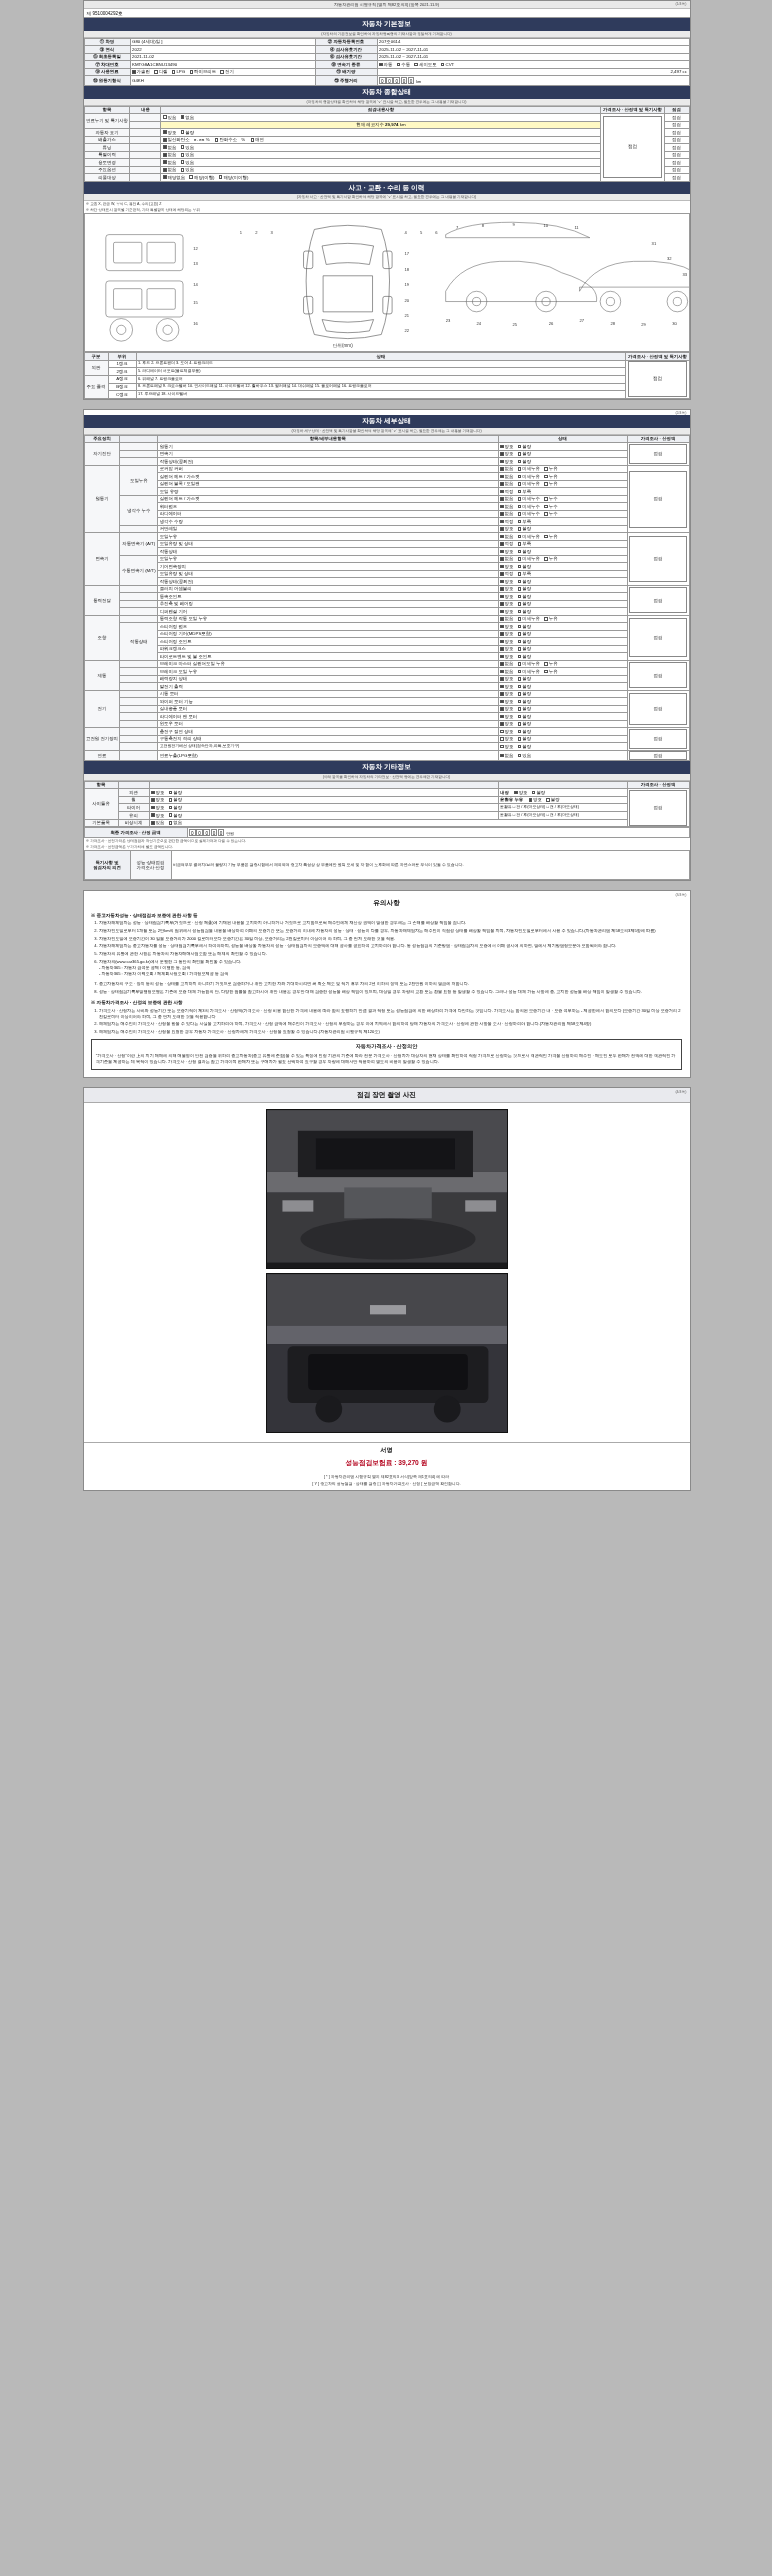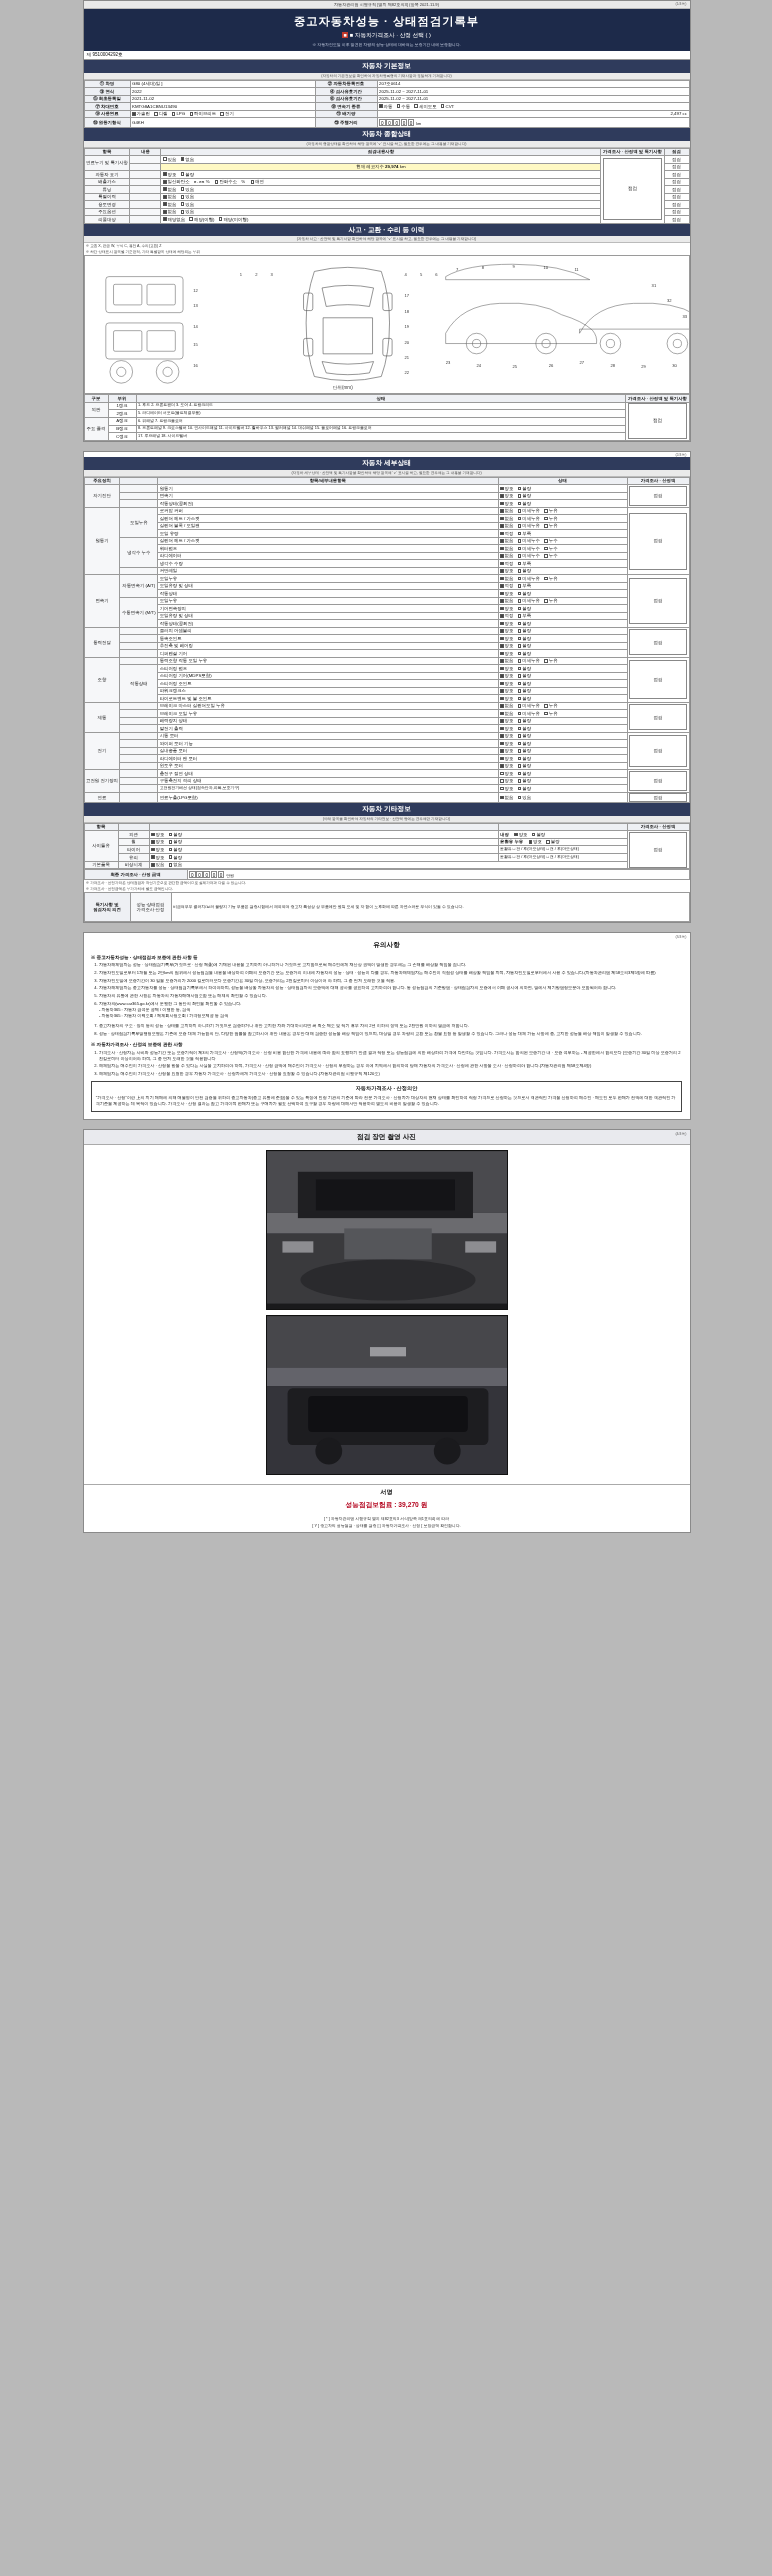--- a/index.html
+++ b/index.html
@@ -108,28 +108,20 @@
 
   .hl { background:#fff9c4; }
 </style>
 </head>
 <body>
 
 <div class="page">
   <div class="page-top-note">자동차관리법 시행규칙 [별지 제82호의3] (앞쪽 2021.11.9)</div>
   <div class="pg-label" style="top:1px;">(1/4쪽)</div>
 
-  <div class="titlebar">
-    <div class="t1">중고자동차성능 · 상태점검기록부</div>
-    <div class="t2">
-      <span class="redbox">■</span>
-      <span>■ 자동차가격조사 · 산정 선택 ( )</span>
-    </div>
-    <div class="t3">※ 자동차인도일 이후 발견된 차량의 성능·상태에 대하여는 보증기간 내에 보증합니다.</div>
-  </div>
 
   <div class="docnum">
     <span>제</span>
     <span>9510004292호</span>
   </div>
 
   <div class="secbar">자동차 기본정보</div>
   <div class="secsub">(자동차의 기본정보를 확인하여 자동차등록증의 기재사항과 동일하게 기재합니다)</div>
 
   <table>

